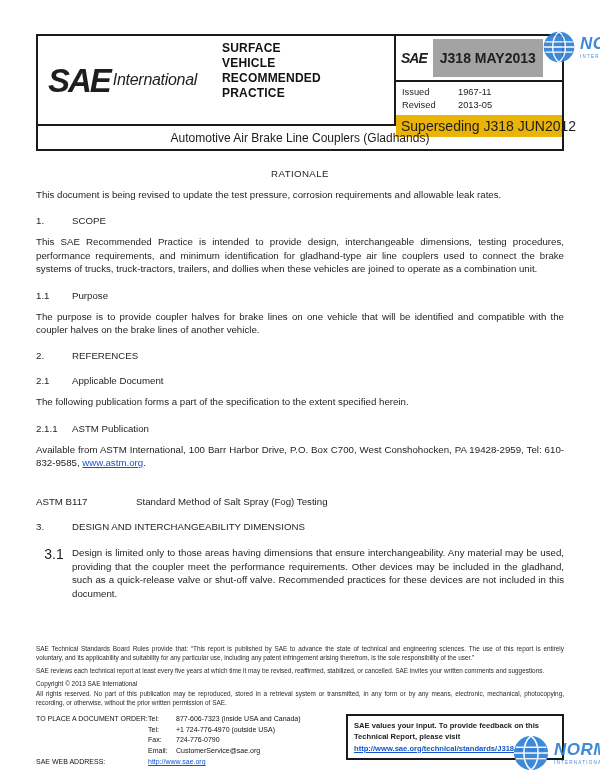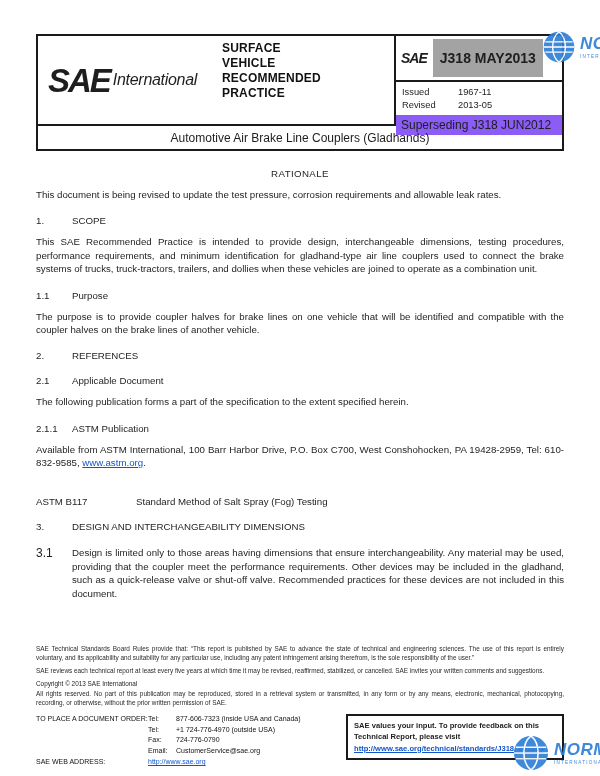--- a/index.html
+++ b/index.html
@@ -17,31 +17,31 @@
   .sae-intl { font-style:italic; font-size:16px; margin-left:3px; letter-spacing:-0.3px; }
   .hdr-title { flex:1; padding:5px 4px 3px 8px; }
   .hdr-title div { font-weight:bold; font-size:12px; line-height:1.26; letter-spacing:0.2px; color:#111; }
   .hdr-info { width:168px; border-left:2px solid #1a1a1a; display:flex; flex-direction:column; }
   .info-top { display:flex; align-items:center; gap:6px; padding:3px 5px; border-bottom:2px solid #1a1a1a; }
   .sae-small { font-style:italic; font-weight:800; font-size:14px; letter-spacing:-1px; }
   .doc-num { background:#a3a3a3; font-weight:bold; font-size:14px; padding:11px 7px; white-space:nowrap; }
   .info-mid { flex:1; padding:4px 6px 2px 6px; font-size:9.3px; line-height:1.45; }
   .info-row { display:flex; }
   .info-row .lbl { width:56px; }
-  .info-sup { background:#8b5cf6; font-size:12px; padding:3px 5px; white-space:nowrap; }
+  .info-sup { background:#eab308; font-size:14px; padding:3px 5px; white-space:nowrap; }
   .subtitle-bar { border:2px solid #1a1a1a; border-top:none; text-align:center; font-size:12px; padding:5px 0 4px 0; }
 
   
   .center-head { text-align:center; font-size:9.7px; margin-top:17px; letter-spacing:0.4px; }
   .para { font-size:9.7px; line-height:1.38; text-align:justify; margin-top:9px; }
   .sec-head { display:flex; font-size:9.7px; margin-top:14px; }
   .sec-head .num, .hang .num { min-width:36px; flex-shrink:0; }
   .hang { display:flex; margin-top:14px; }
   .hang .txt { flex:1; font-size:9.7px; line-height:1.38; text-align:justify; }
-  .hang .num { font-size:12px; }
+  .hang .num { font-size:14px;text-align:center; }
   .ref-line { display:flex; font-size:9.7px; margin-top:27px; }
   .ref-line .code { width:100px; flex-shrink:0; }
   a.lnk, .lnk { color:#1155cc; text-decoration:underline; cursor:pointer; }
 
   
   .footer { position:absolute; left:36px; right:36px; bottom:8px; }
   .legal { font-size:6.4px; line-height:1.5; text-align:justify; color:#2a2a2a; }
   .legal + .legal { margin-top:3px; }
   .copyright { font-size:6.4px; margin-top:4px; }
   .rights { font-size:6.4px; line-height:1.5; text-align:justify; margin-top:2px; color:#2a2a2a; }

